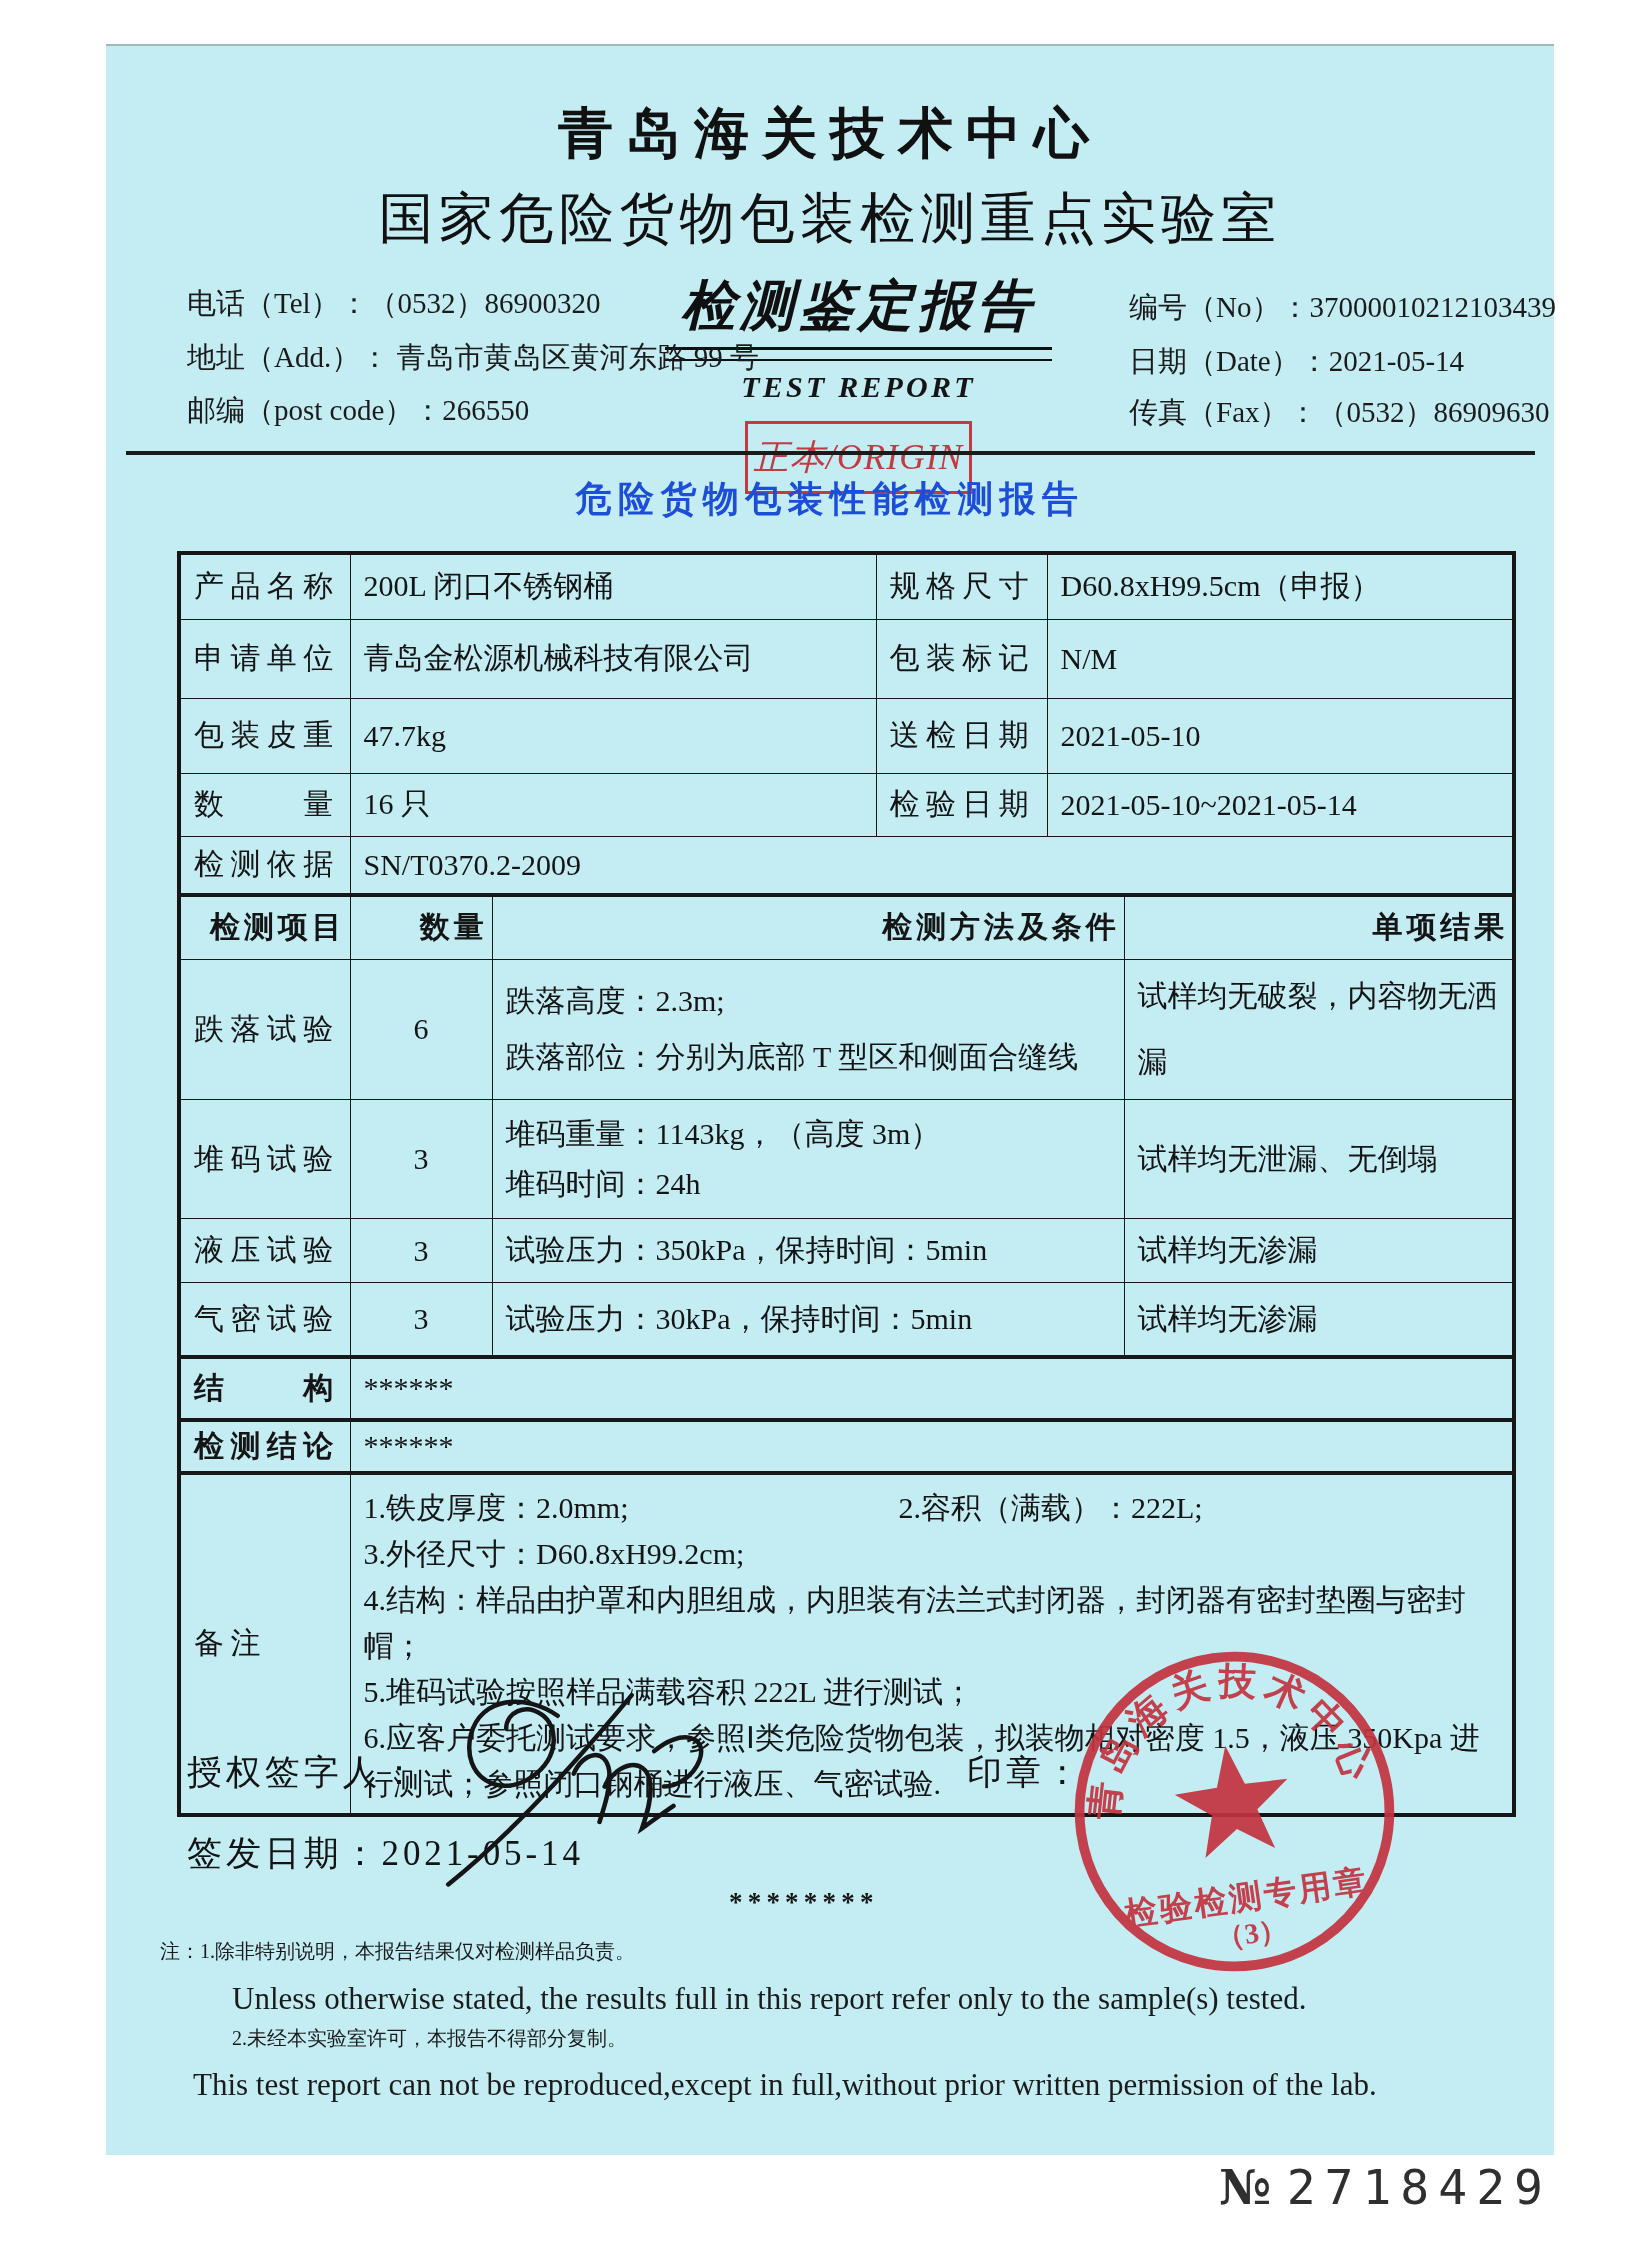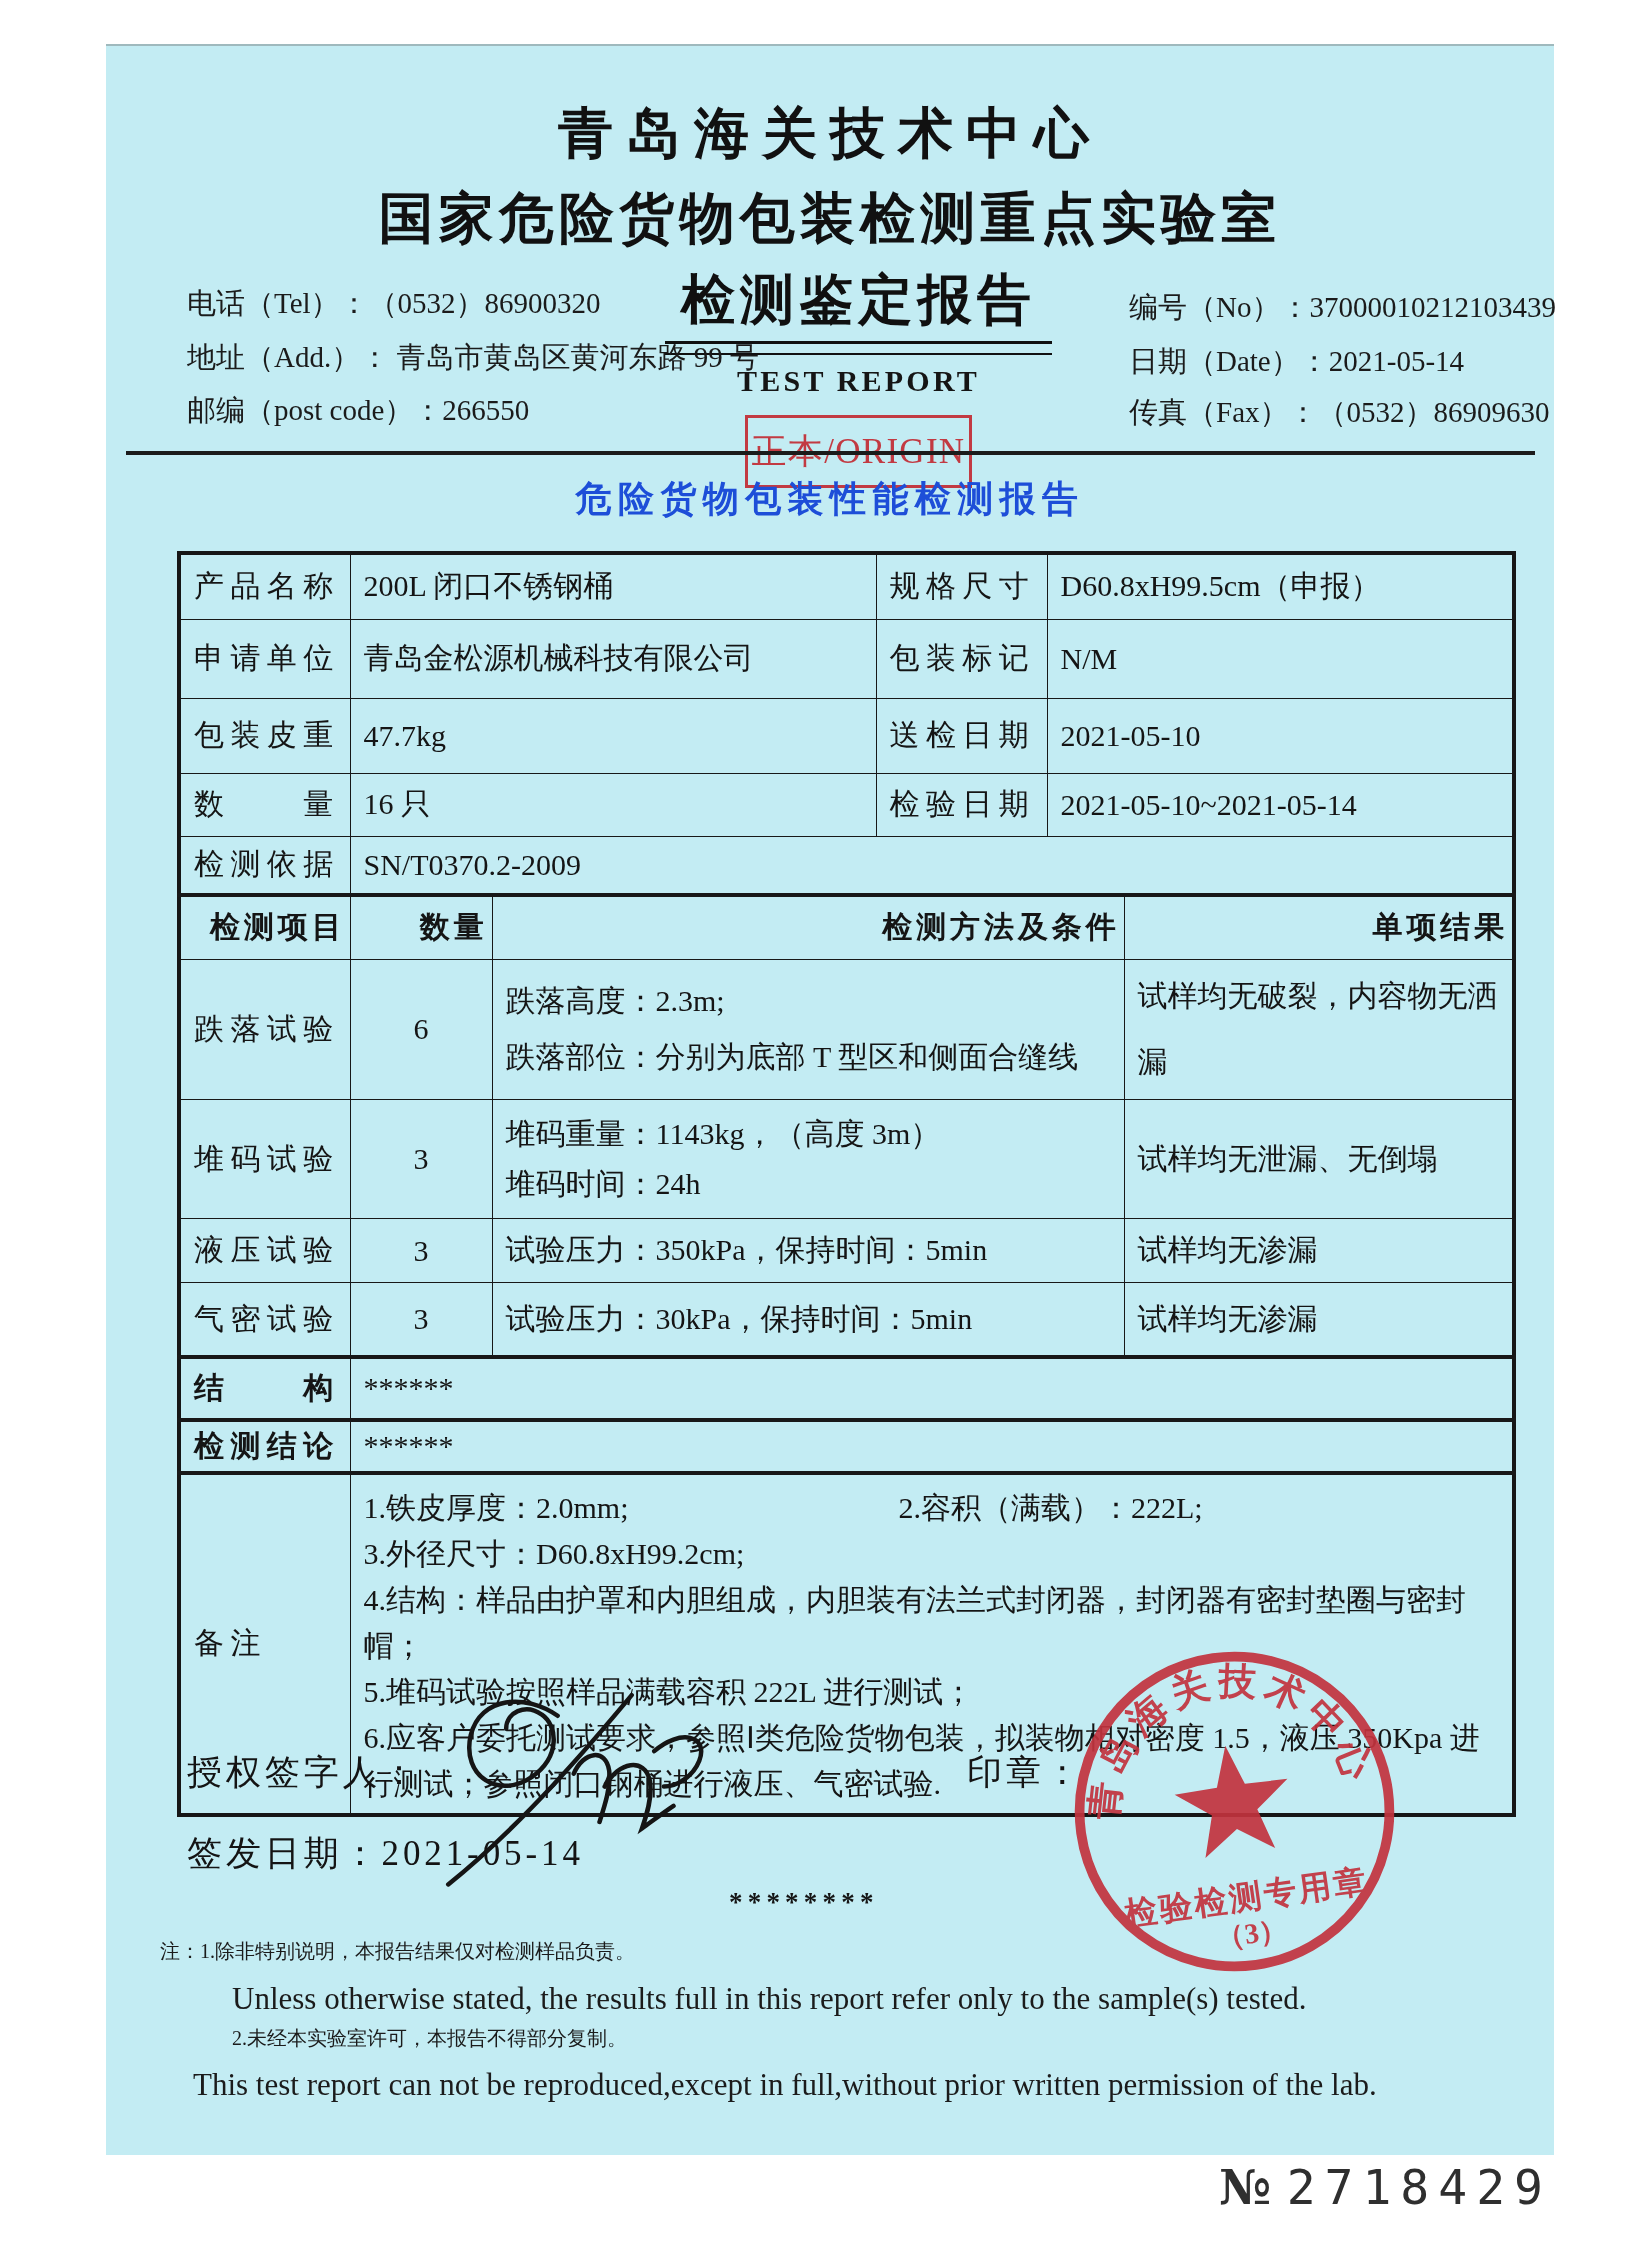--- a/index.html
+++ b/index.html
@@ -4,23 +4,23 @@
 <style>
   html,body { margin:0; padding:0; background:#ffffff; }
   body { width:1645px; height:2261px; position:relative; overflow:hidden;
          font-family:"Liberation Serif", serif; color:#151515; }
   .abs { position:absolute; }
   .page { left:106px; top:44px; width:1448px; height:2109px; background:#c3ecf3;
           border-top:2.6px solid #9fb9bd; }
   .ctr { text-align:center; }
   .org-title { left:106px; top:97px; width:1448px; font-size:55px; font-weight:bold;
                letter-spacing:13px; color:#111; }
-  .lab-title { left:106px; top:182px; width:1448px; font-size:55px; font-weight:bold;
+  .lab-title { left:106px; top:182px; width:1448px; font-size:55px; font-weight:normal;
                letter-spacing:5.2px; color:#111; }
-  .title-block { left:639px; top:264px; width:439px; }
+  .title-block { left:639px; top:270px; width:439px;font-style:italic; }
   .report-title { font-size:54px; font-weight:bold; letter-spacing:5.2px; text-align:center; color:#101010; }
   .title-underline { margin:3.9px auto 0 auto; width:387px; height:9px;
                      border-top:3.9px solid #101010; border-bottom:2.6px solid #101010; }
   .report-title-en { margin-top:9px; font-size:30px; font-weight:600; letter-spacing:3.2px; text-align:center; }
   .origin-box { margin:17px auto 0 auto; width:221px; height:67px; border:3.2px solid #c23a42;
                 display:flex; align-items:center; justify-content:center;
                 font-size:35px; color:#c23a42; letter-spacing:1.3px; }
   .info-line { font-size:29px; white-space:nowrap; color:#1b1b1b; }
   .contact-1 { left:187px; top:284px; } .contact-2 { left:187px; top:338px; } .contact-3 { left:187px; top:391px; }
   .meta-1 { left:1129px; top:288px; } .meta-2 { left:1129px; top:342px; } .meta-3 { left:1129px; top:393px; }

